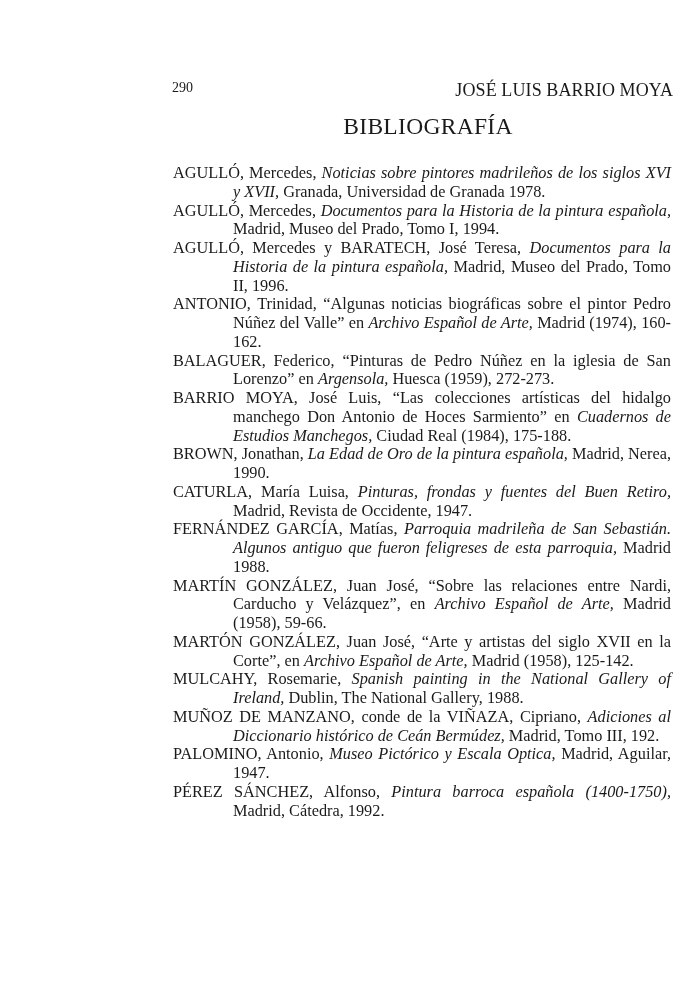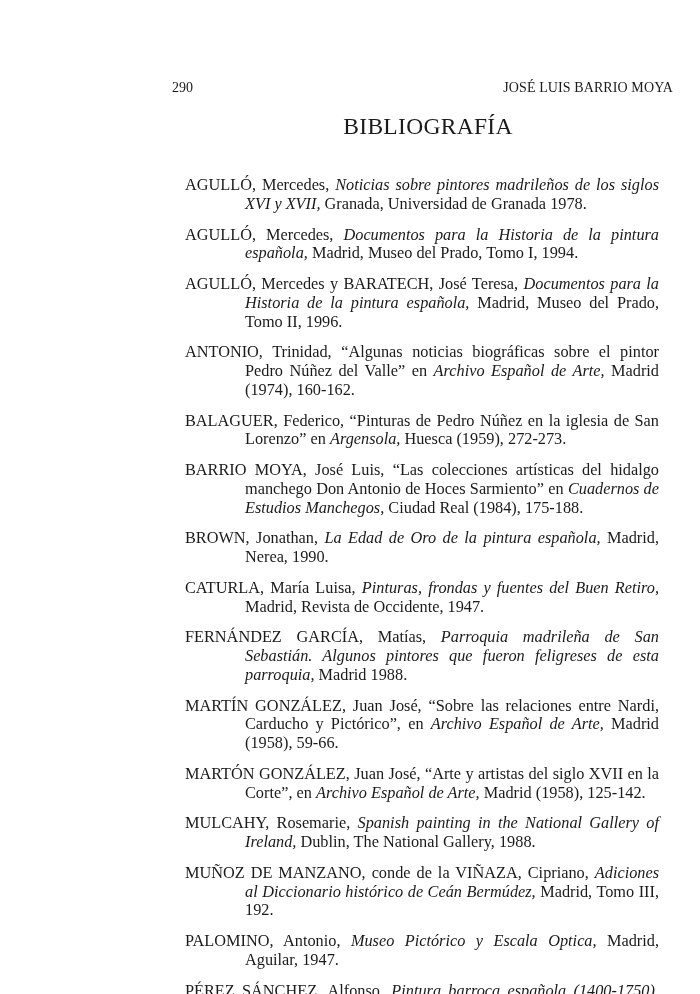--- a/index.html
+++ b/index.html
@@ -1,42 +1,42 @@
 <!DOCTYPE html>
 <html><head>
 <meta charset="utf-8">
 <style>
   html, body { margin: 0; padding: 0; background: #ffffff; }
   body { width: 700px; height: 994px; position: relative; overflow: hidden;
          font-family: "Liberation Serif", "DejaVu Serif", serif; color: #1a1a1a; }
   .page-number { position: absolute; left: 172px; top: 80px; font-size: 14px; }
-  .running-head { position: absolute; right: 27px; top: 80px; font-size: 14px; letter-spacing: 0.1px; }
+  .running-head { position: absolute; right: 27px; top: 80px; font-size: 18px; letter-spacing: 0.1px; }
   .section-title { position: absolute; left: 0; width: 856px; text-align: center; top: 113px;
                    font-size: 23.5px; letter-spacing: 0.3px; }
   .biblio { position: absolute; left: 173px; top: 164px; width: 498px; margin: 0; padding: 0; list-style: none; }
   .entry { font-size: 16.3px; line-height: 18.75px; padding-left: 60px; text-indent: -60px;
-           text-align: justify; margin: 12px; }
+           text-align: justify; margin: 0; }
   .entry i { font-style: italic; }
 </style>
 </head>
 <body>
 
 <div class="page-number">290</div>
 <div class="running-head">JOSÉ LUIS BARRIO MOYA</div>
 <h1 class="section-title" style="margin:0;font-weight:normal;">BIBLIOGRAFÍA</h1>
 
 <ol class="biblio">
   <li class="entry"><span>AGULLÓ, Mercedes, </span><i>Noticias sobre pintores madrileños de los siglos XVI y XVII,</i><span> Granada, Universidad de Granada 1978.</span></li>
   <li class="entry"><span>AGULLÓ, Mercedes, </span><i>Documentos para la Historia de la pintura española,</i><span> Madrid, Museo del Prado, Tomo I, 1994.</span></li>
   <li class="entry"><span>AGULLÓ, Mercedes y BARATECH, José Teresa, </span><i>Documentos para la Historia de la pintura española,</i><span> Madrid, Museo del Prado, Tomo II, 1996.</span></li>
   <li class="entry"><span>ANTONIO, Trinidad, “Algunas noticias biográficas sobre el pintor Pedro Núñez del Valle” en </span><i>Archivo Español de Arte,</i><span> Madrid (1974), 160-162.</span></li>
   <li class="entry"><span>BALAGUER, Federico, “Pinturas de Pedro Núñez en la iglesia de San Lorenzo” en </span><i>Argensola,</i><span> Huesca (1959), 272-273.</span></li>
   <li class="entry"><span>BARRIO MOYA, José Luis, “Las colecciones artísticas del hidalgo manchego Don Antonio de Hoces Sarmiento” en </span><i>Cuadernos de Estudios Manchegos,</i><span> Ciudad Real (1984), 175-188.</span></li>
   <li class="entry"><span>BROWN, Jonathan, </span><i>La Edad de Oro de la pintura española,</i><span> Madrid, Nerea, 1990.</span></li>
   <li class="entry"><span>CATURLA, María Luisa, </span><i>Pinturas, frondas y fuentes del Buen Retiro,</i><span> Madrid, Revista de Occidente, 1947.</span></li>
-  <li class="entry"><span>FERNÁNDEZ GARCÍA, Matías, </span><i>Parroquia madrileña de San Sebastián. Algunos pintores que fueron feligreses de esta parroquia,</i><span> Madrid 1988.</span></li>
-  <li class="entry"><span>MARTÍN GONZÁLEZ, Juan José, “Sobre las relaciones entre Nardi, Carducho y Pictórico”, en </span><i>Archivo Español de Arte,</i><span> Madrid (1958), 59-66.</span></li>
+  <li class="entry"><span>FERNÁNDEZ GARCÍA, Matías, </span><i>Parroquia madrileña de San Sebastián. Algunos antiguo que fueron feligreses de esta parroquia,</i><span> Madrid 1988.</span></li>
+  <li class="entry"><span>MARTÍN GONZÁLEZ, Juan José, “Sobre las relaciones entre Nardi, Carducho y Velázquez”, en </span><i>Archivo Español de Arte,</i><span> Madrid (1958), 59-66.</span></li>
   <li class="entry"><span>MARTÓN GONZÁLEZ, Juan José, “Arte y artistas del siglo XVII en la Corte”, en </span><i>Archivo Español de Arte,</i><span> Madrid (1958), 125-142.</span></li>
   <li class="entry"><span>MULCAHY, Rosemarie, </span><i>Spanish painting in the National Gallery of Ireland,</i><span> Dublin, The National Gallery, 1988.</span></li>
   <li class="entry"><span>MUÑOZ DE MANZANO, conde de la VIÑAZA, Cipriano, </span><i>Adiciones al Diccionario histórico de Ceán Bermúdez,</i><span> Madrid, Tomo III, 192.</span></li>
   <li class="entry"><span>PALOMINO, Antonio, </span><i>Museo Pictórico y Escala Optica,</i><span> Madrid, Aguilar, 1947.</span></li>
   <li class="entry"><span>PÉREZ SÁNCHEZ, Alfonso, </span><i>Pintura barroca española (1400-1750),</i><span> Madrid, Cátedra, 1992.</span></li>
 </ol>
 
 </body></html>

